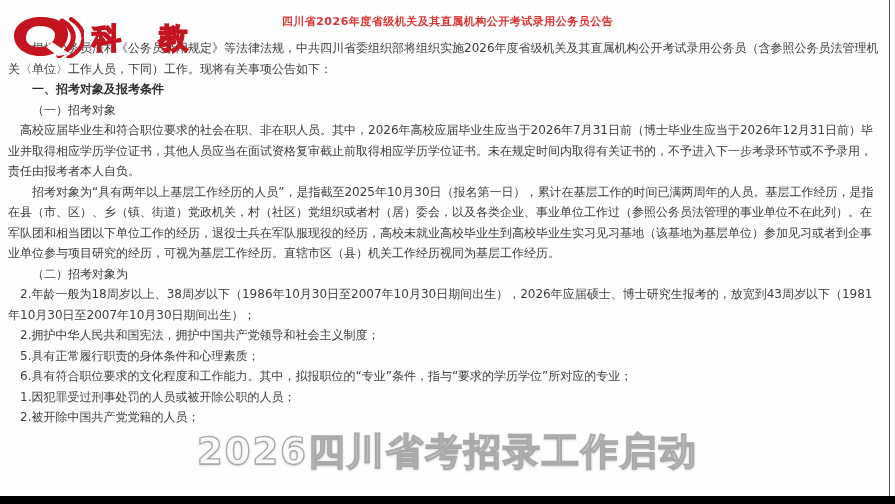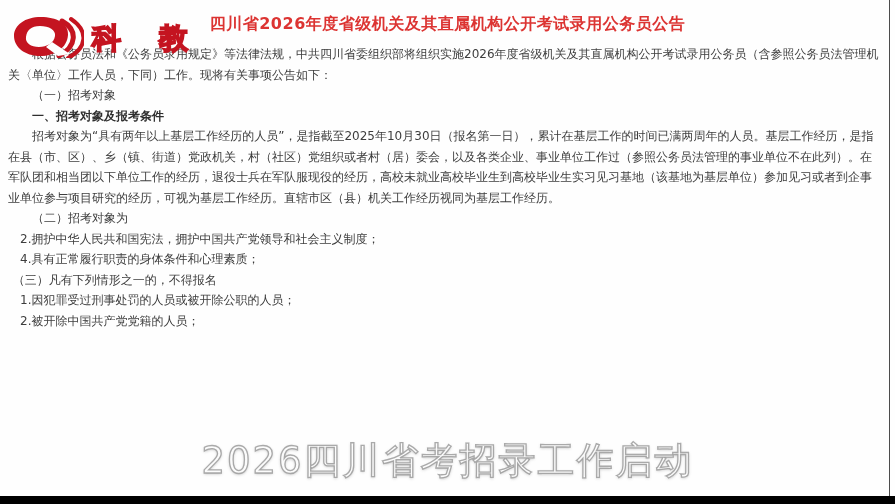--- a/index.html
+++ b/index.html
@@ -7,21 +7,21 @@
     position:relative;
     width:895px;height:504px;
     background:#fefefe;
     overflow:hidden;
     font-family:"DejaVu Sans","Liberation Sans",sans-serif;
   }
   
   .doc-title{
     padding-top:14px;
     text-align:center;
-    font-size:16px;
+    font-size:11px;
     font-weight:bold;
     color:#dc3432;
     letter-spacing:.5px;
   }
   
   .doc-body{
     position:relative;
     margin-top:9px;
     padding:0 12px 0 8px;
     font-size:12px;
@@ -48,24 +48,24 @@
     margin-left:8px;
     color:#ffffff;
     -webkit-text-stroke:1.6px #c41420;
     text-shadow:0 0 1px #c41420;
     font-family:"DejaVu Sans","Liberation Sans",sans-serif;
   }
   
   .caption{
     position:absolute;
     left:0;right:0;
-    top:436px;
+    top:427px;
     text-align:center;
     font-size:37px;
-    font-weight:normal;
+    font-weight:bold;
     color:rgba(255,255,255,0.92);
     -webkit-text-stroke:1.3px rgba(150,150,150,0.8);
     text-shadow:0 1px 3px rgba(110,110,110,0.45);
     letter-spacing:2px;
     z-index:6;
     pointer-events:none;
   }
   
   .letterbox-bottom{
     position:absolute;left:0;right:0;bottom:0;height:8px;
@@ -94,27 +94,29 @@
         <path d="M40 26 L58 38 L46 40 L34 31 Z" fill="#fefefe"></path>
       </svg>
     </span>
     <span class="logo-name">科 教</span>
   </div>
 
   <div class="doc-title">四川省2026年度省级机关及其直属机构公开考试录用公务员公告</div>
 
   <div class="doc-body">
       <p class="para indent-2">根据公务员法和《公务员录用规定》等法律法规，中共四川省委组织部将组织实施2026年度省级机关及其直属机构公开考试录用公务员（含参照公务员法管理机关〈单位〉工作人员，下同）工作。现将有关事项公告如下：</p>
+      <p class="para indent-2 bold">一、招考对象及报考条件</p>
       <p class="para indent-2">（一）招考对象</p>
-      <p class="para indent-2 bold">一、招考对象及报考条件</p>
+      <p class="para indent-1">高校应届毕业生和符合职位要求的社会在职、非在职人员。其中，2026年高校应届毕业生应当于2026年7月31日前（博士毕业生应当于2026年12月31日前）毕业并取得相应学历学位证书，其他人员应当在面试资格复审截止前取得相应学历学位证书。未在规定时间内取得有关证书的，不予进入下一步考录环节或不予录用，责任由报考者本人自负。</p>
       <p class="para indent-2">招考对象为“具有两年以上基层工作经历的人员”，是指截至2025年10月30日（报名第一日），累计在基层工作的时间已满两周年的人员。基层工作经历，是指在县（市、区）、乡（镇、街道）党政机关，村（社区）党组织或者村（居）委会，以及各类企业、事业单位工作过（参照公务员法管理的事业单位不在此列）。在军队团和相当团以下单位工作的经历，退役士兵在军队服现役的经历，高校未就业高校毕业生到高校毕业生实习见习基地（该基地为基层单位）参加见习或者到企事业单位参与项目研究的经历，可视为基层工作经历。直辖市区（县）机关工作经历视同为基层工作经历。</p>
       <p class="para indent-2">（二）招考对象为</p>
+      <p class="para indent-1">2.年龄一般为18周岁以上、38周岁以下（1986年10月30日至2007年10月30日期间出生），2026年应届硕士、博士研究生报考的，放宽到43周岁以下（1981年10月30日至2007年10月30日期间出生）；</p>
       <p class="para indent-1">2.拥护中华人民共和国宪法，拥护中国共产党领导和社会主义制度；</p>
-      <p class="para indent-1">4.具有正常履行职责的身体条件和心理素质；</p>
-      <p class="para indent-0">（三）凡有下列情形之一的，不得报名</p>
+      <p class="para indent-1">5.具有正常履行职责的身体条件和心理素质；</p>
+      <p class="para indent-1">6.具有符合职位要求的文化程度和工作能力。其中，拟报职位的“专业”条件，指与“要求的学历学位”所对应的专业；</p>
       <p class="para indent-1">1.因犯罪受过刑事处罚的人员或被开除公职的人员；</p>
       <p class="para indent-1">2.被开除中国共产党党籍的人员；</p>
     </div>
 
   <div class="caption">2026四川省考招录工作启动</div>
 
   <div class="edge-line"></div>
 
   <div class="letterbox-bottom"></div>
 

